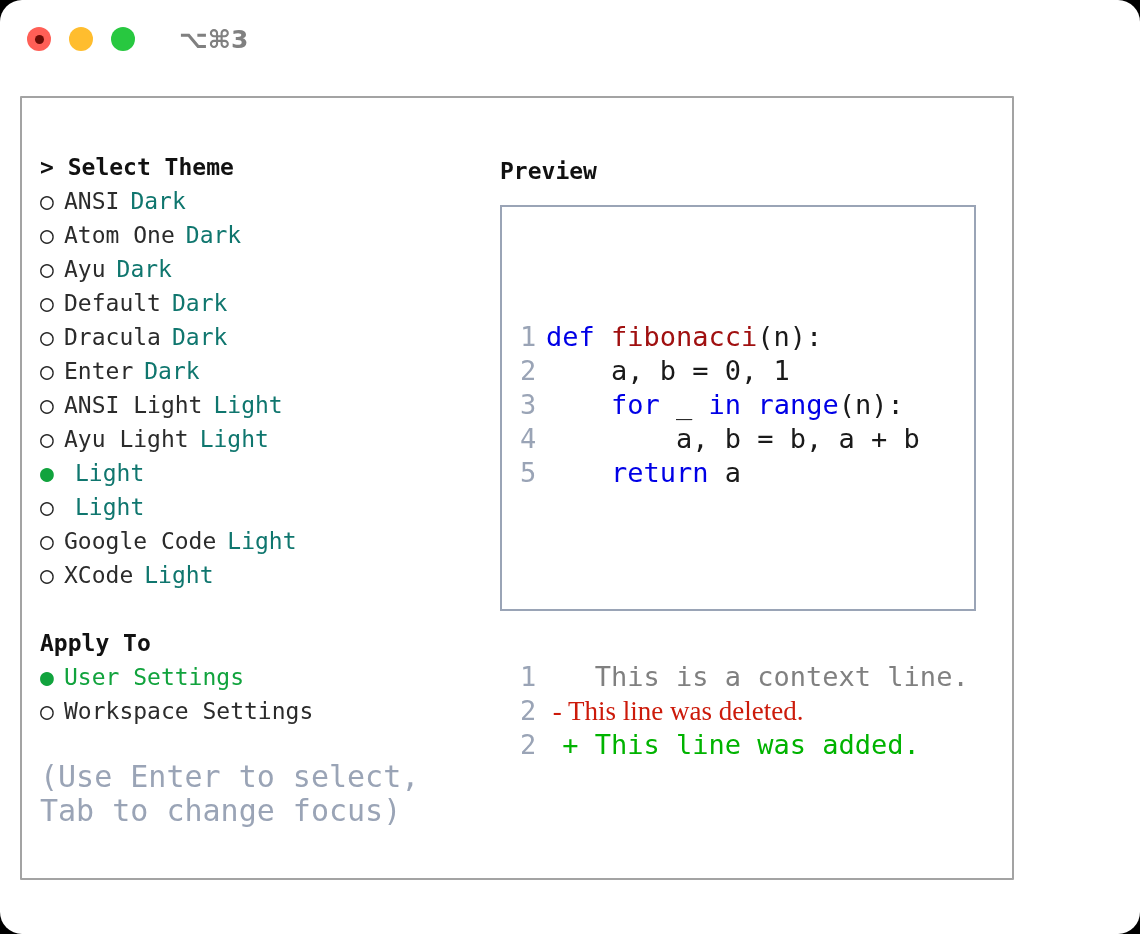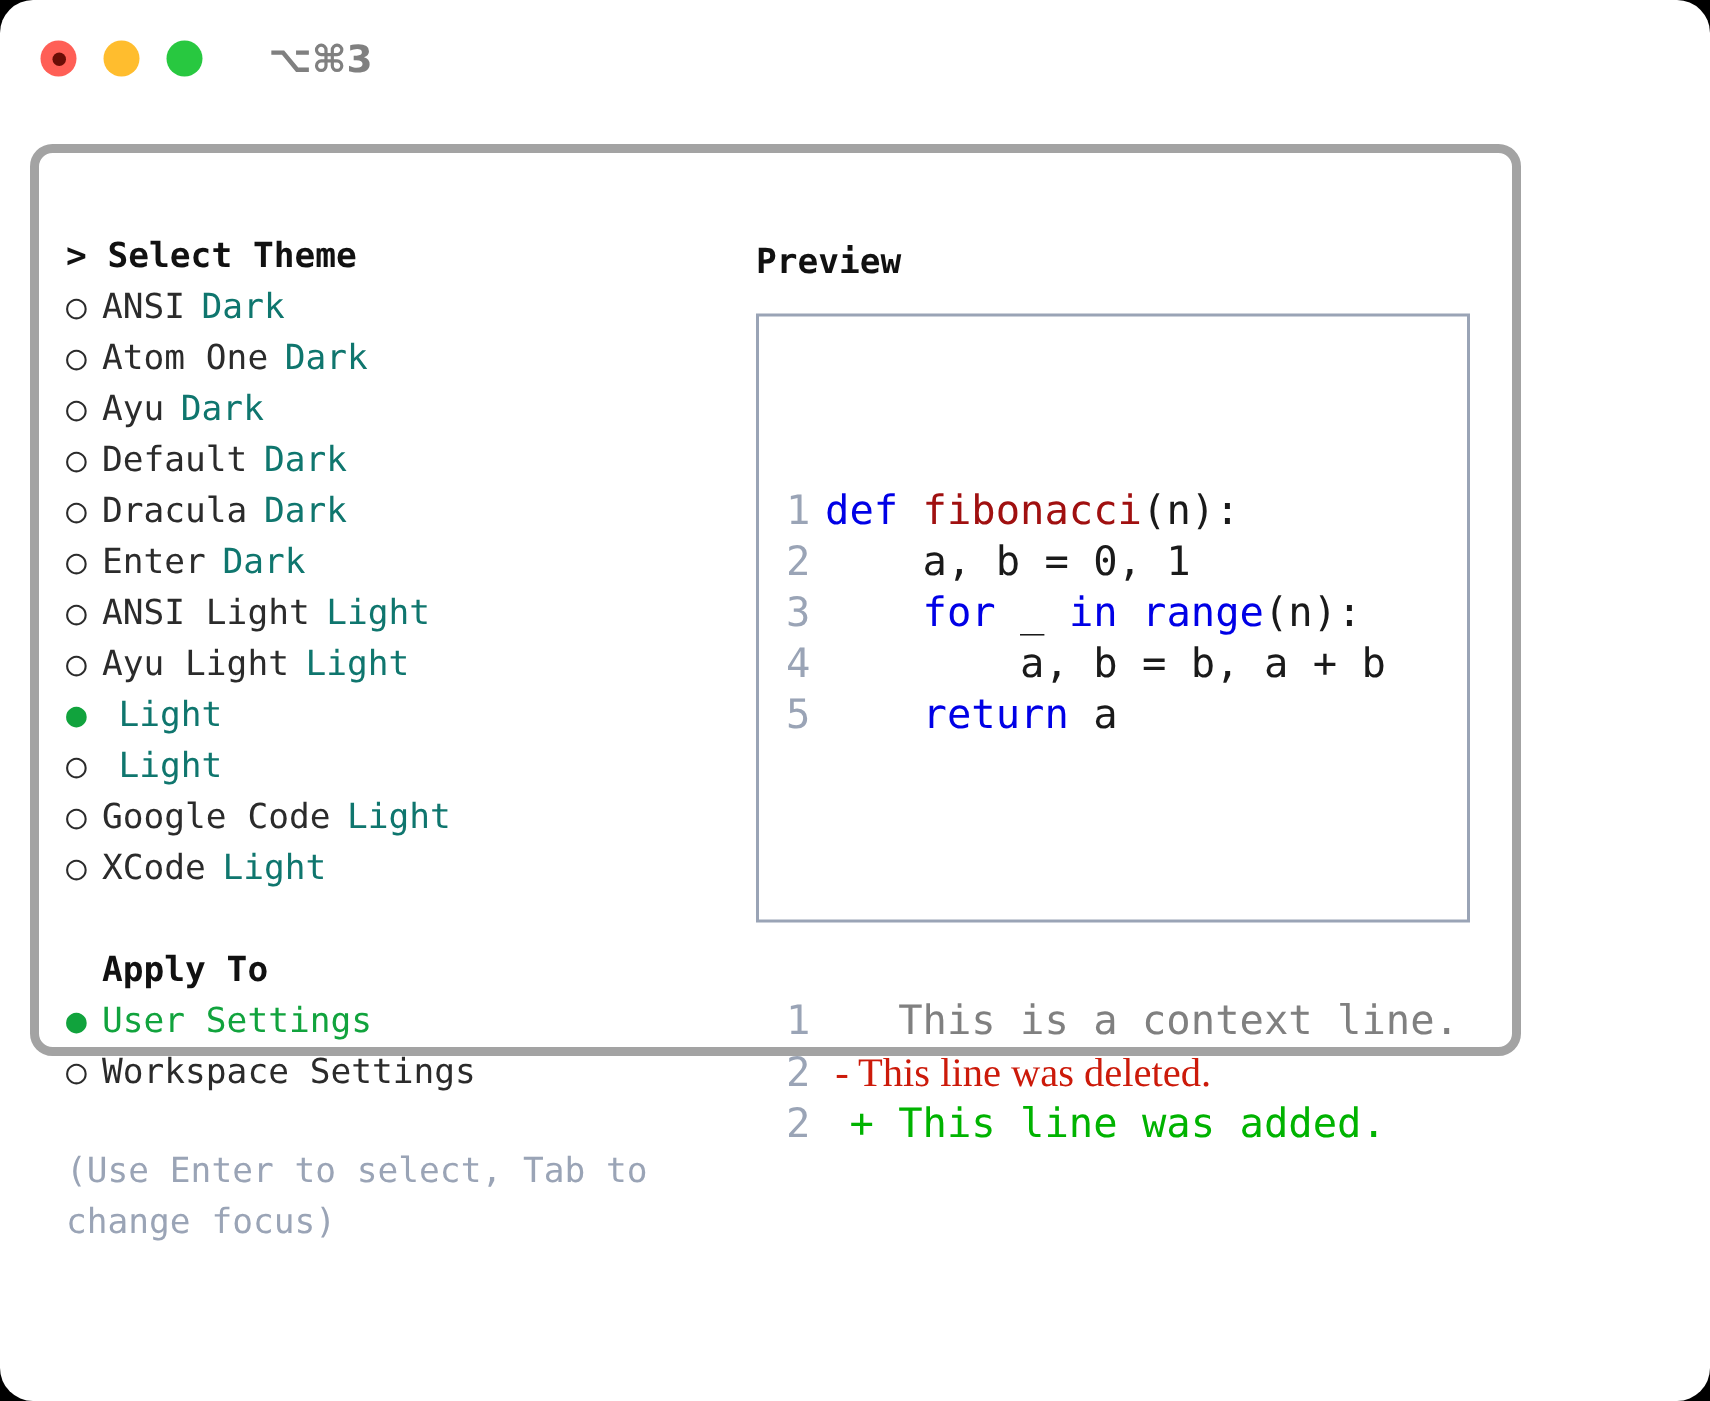--- a/index.html
+++ b/index.html
@@ -66,23 +66,23 @@
     letter-spacing: 0px;
     font-family: "DejaVu Sans", "Liberation Sans", sans-serif;
   }
 
   
   .panel {
     position: absolute;
     left: 20px;
     top: 96px;
     width: 994px;
-    height: 608px;
-    border: 6px solid #a3a3a3;
-    border-radius: 15px;
+    height: 784px;
+    border: 2px solid #a3a3a3;
+    border-radius: 1px;
     box-sizing: border-box;
     background: #ffffff;
   }
 
   
   .left-col {
     position: absolute;
     left: 18px;
     top: 52px;
     width: 460px;
@@ -125,27 +125,26 @@
     margin-left: 11px;
   }
 
   .spacer-row { height: 34px; }
 
   .apply-title {
     font-size: 23px;
     font-weight: bold;
     color: #111111;
     line-height: 34px;
-    margin-left: 24px;
     white-space: pre;
   }
 
   .hint {
     margin-top: 32px;
-    font-size: 23px;
+    font-size: 30px;
     line-height: 34px;
     color: #9aa4b6;
     width: 400px;
     white-space: normal;
   }
 
   
   .preview-box {
     position: absolute;
     left: 478px;

